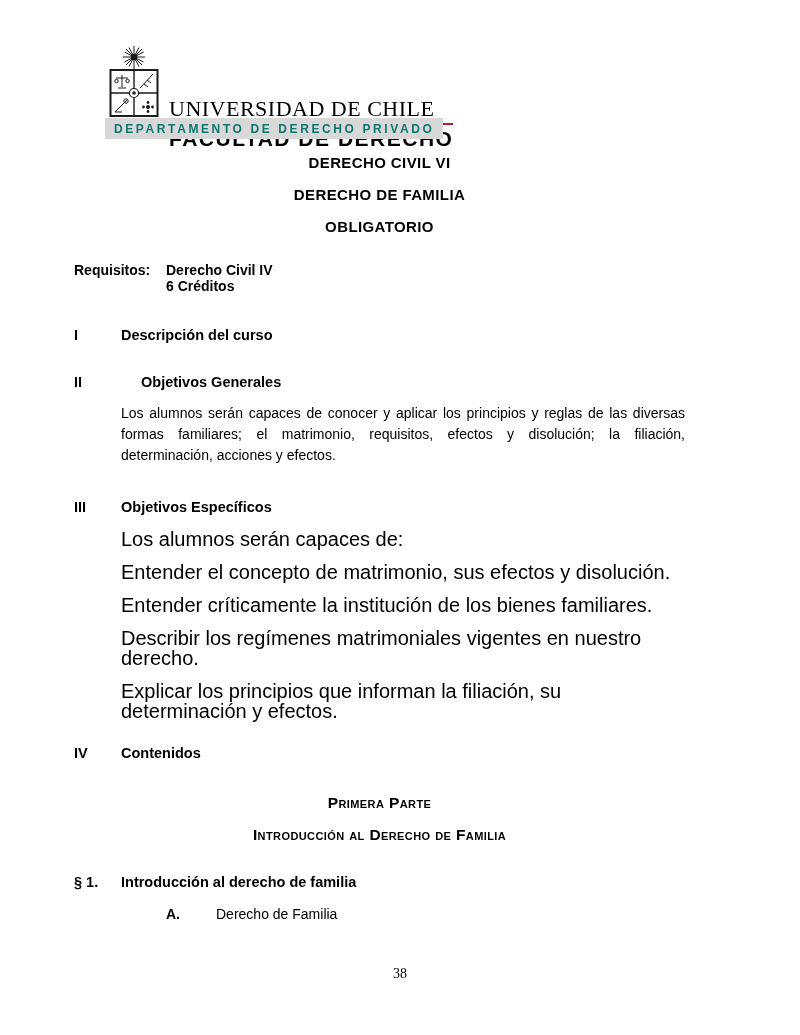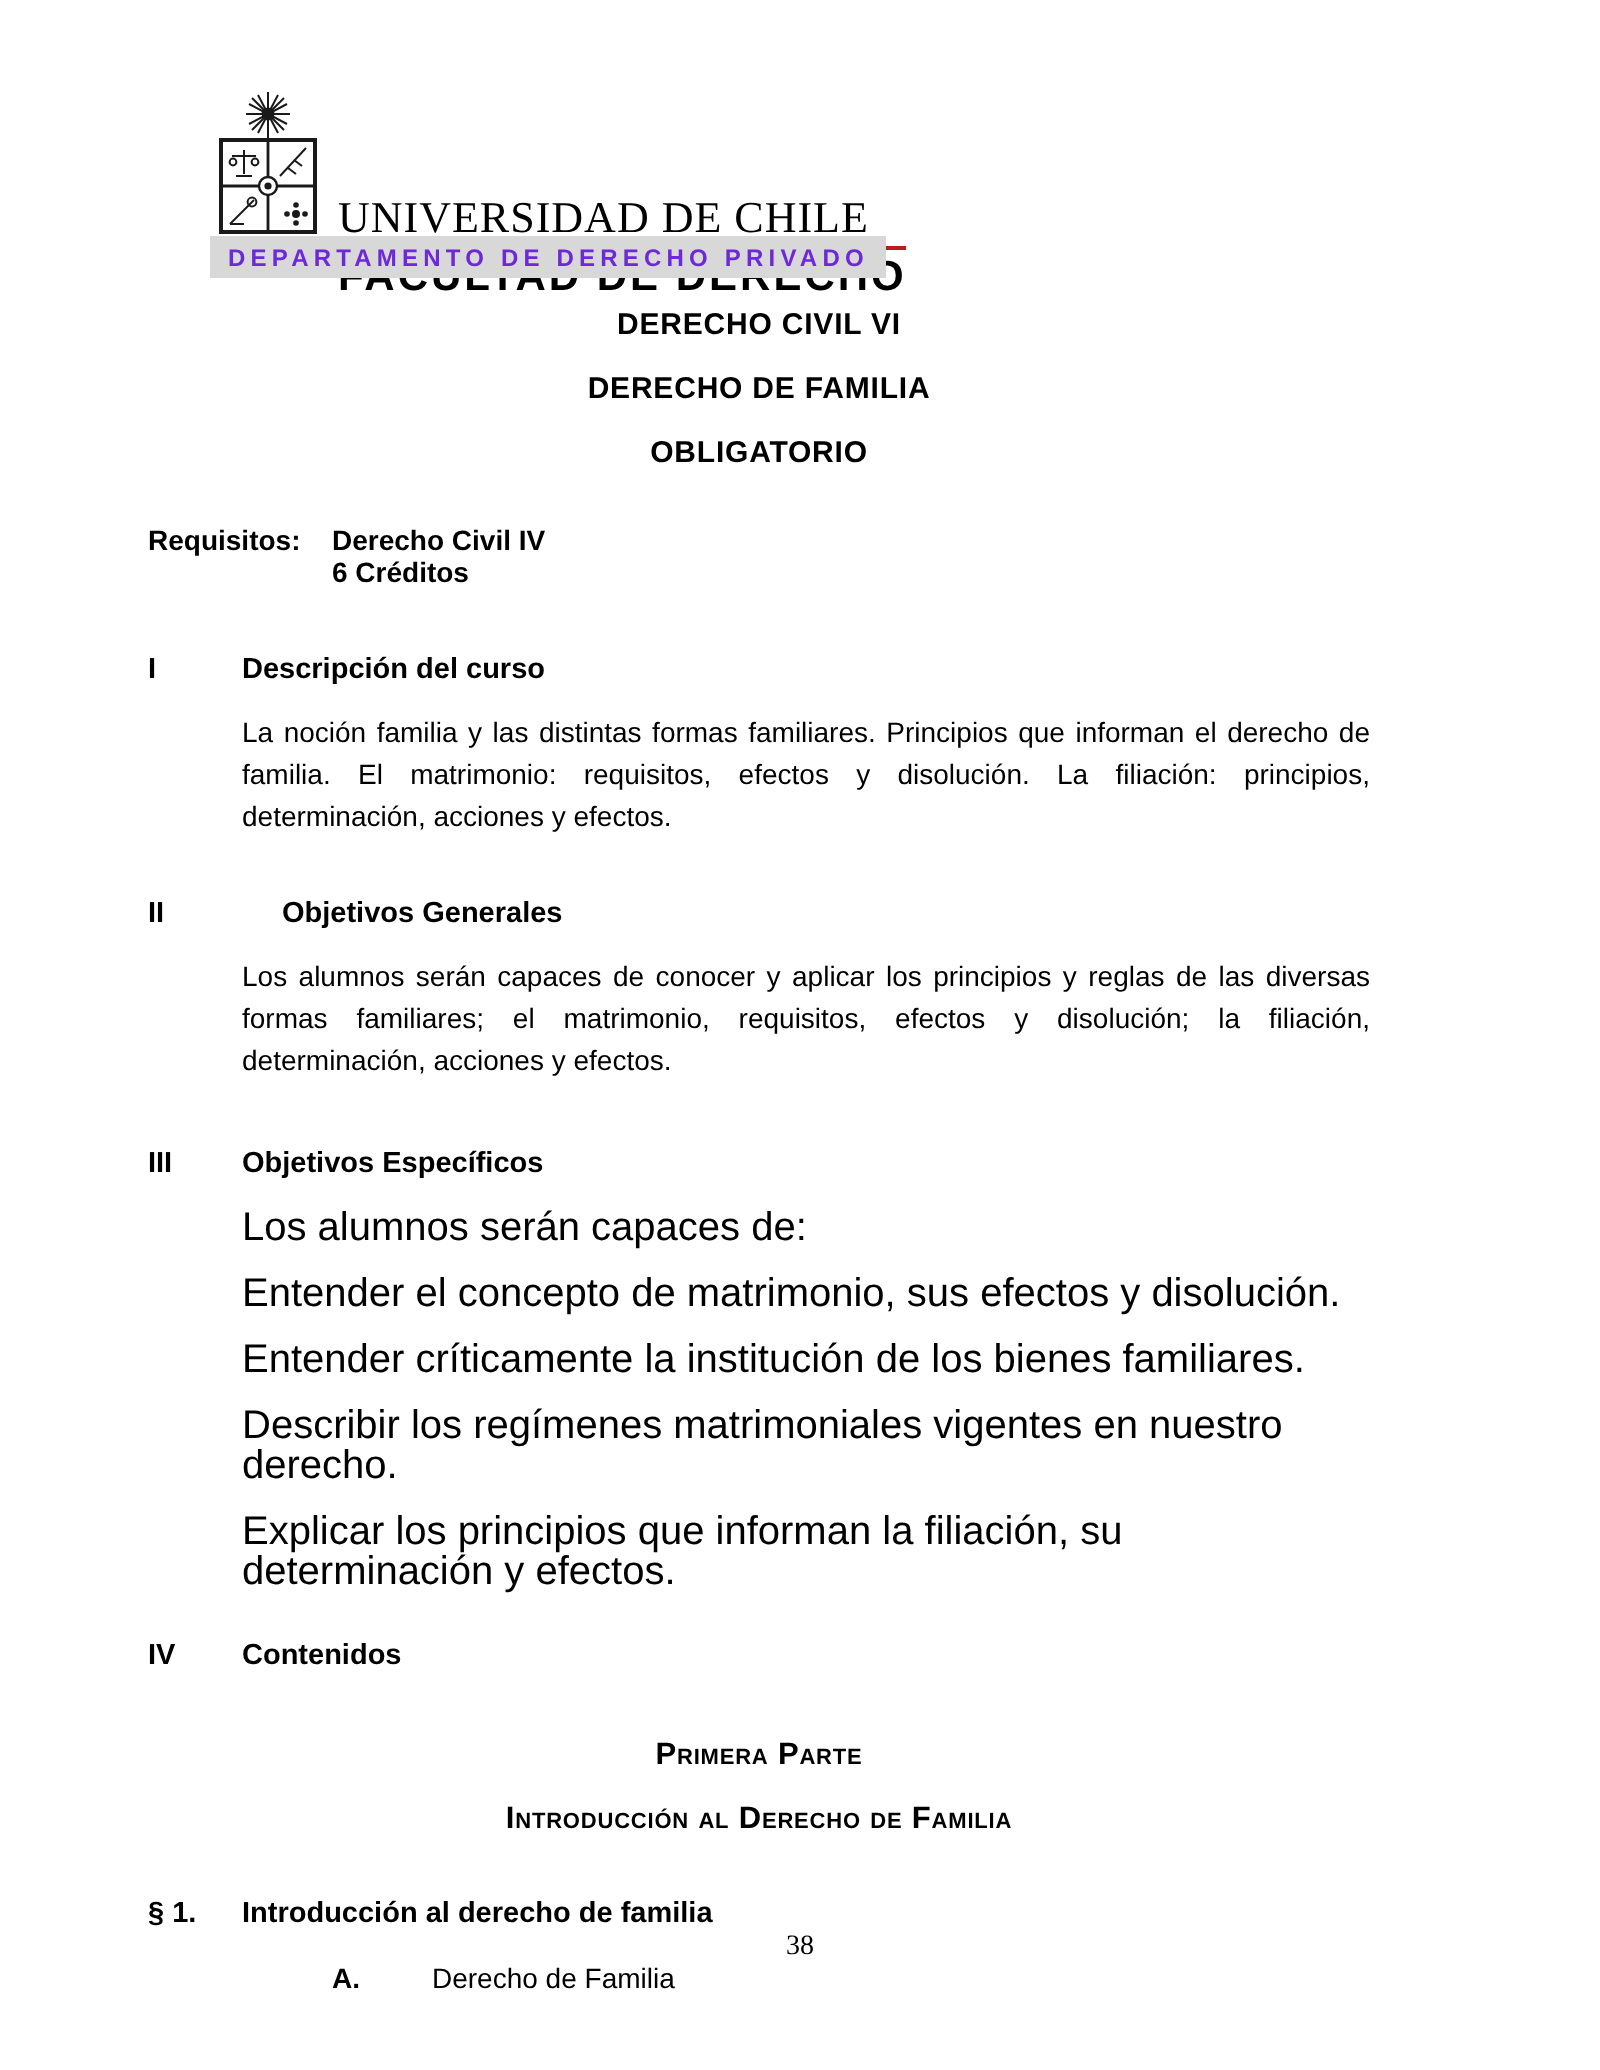--- a/index.html
+++ b/index.html
@@ -38,21 +38,21 @@
     font-weight: 700;
     letter-spacing: 1.5px;
     white-space: nowrap;
     margin-top: 2px;
   }
   .banner {
     position: absolute;
     left: 105px;
     top: 118px;
     background: #d8d8d8;
-    color: #6d28d9;
+    color: #0f766e;
     font-size: 12px;
     font-weight: 700;
     letter-spacing: 2.6px;
     padding: 4px 9px 3px 9px;
     white-space: nowrap;
   }
 
   
   .content {
     position: absolute;
@@ -186,21 +186,20 @@
       <div>
         <div>Derecho Civil IV</div>
         <div>6 Créditos</div>
       </div>
     </div>
 
     <div class="sec-head mt-sec1">
       <span class="sec-num">I</span>
       <span>Descripción del curso</span>
     </div>
-    <p class="para">La noción familia y las distintas formas familiares. Principios que informan el derecho de familia. El matrimonio: requisitos, efectos y disolución. La filiación: principios, determinación, acciones y efectos.</p>
 
     <div class="sec-head mt-sec2">
       <span class="sec-num">II</span>
       <span>Objetivos Generales</span>
     </div>
     <p class="para">Los alumnos serán capaces de conocer y aplicar los principios y reglas de las diversas formas familiares; el matrimonio, requisitos, efectos y disolución; la filiación, determinación, acciones y efectos.</p>
 
     <div class="sec-head mt-sec3">
       <span class="sec-num">III</span>
       <span>Objetivos Específicos</span>

